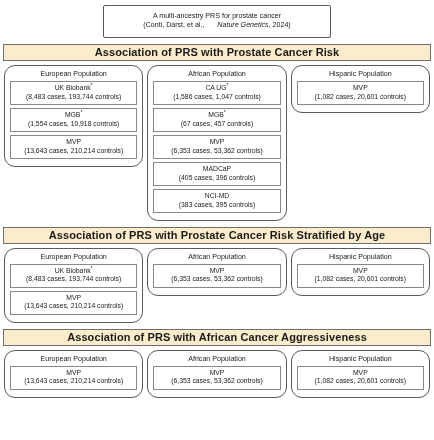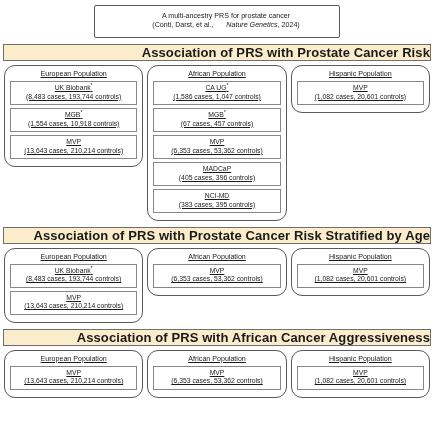--- a/index.html
+++ b/index.html
@@ -21,48 +21,47 @@
     display: flex;
     justify-content: center;
     padding-top: 5px;
   }
   .top-box {
     width: 214px;
     border: 1px solid #5a5a5a;
     border-radius: 2px;
     background: #ffffff;
     text-align: center;
-    padding: 6px 6px 7px 24px;
+    padding: 6px 6px 7px 6px;
     line-height: 1.28;
     font-size: 7.1px;
   }
   .top-box .ln { display: block; }
   .top-box .ital { font-style: italic; margin-left: 11px; }
 
   
   .section { margin-top: 6px; }
   .section-header {
     background: #fbeccb;
     border: 1px solid #6e6e6e;
     height: 15px;
     line-height: 15px;
-    text-align: right;
-    font-size: 13px;
+    text-align: center;
+    font-size: 11px;
     font-weight: bold;
     letter-spacing: 0.1px;
     margin: 0 3px;
   }
 
   .cols {
     display: flex;
     align-items: flex-start;
-    justify-content: flex-end;
+    justify-content: space-between;
     padding: 4px 4px 0 4px;
     gap: 4px;
-    text-decoration: underline;
   }
 
   .pop-card {
     flex: 1 1 0;
     min-width: 0;
     border: 1px solid #5a5a5a;
     border-radius: 11px;
     background: #ffffff;
     padding: 4px 5px 7px 5px;
     box-sizing: border-box;

